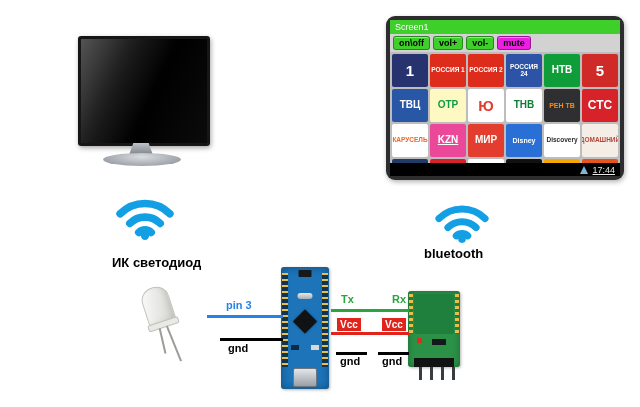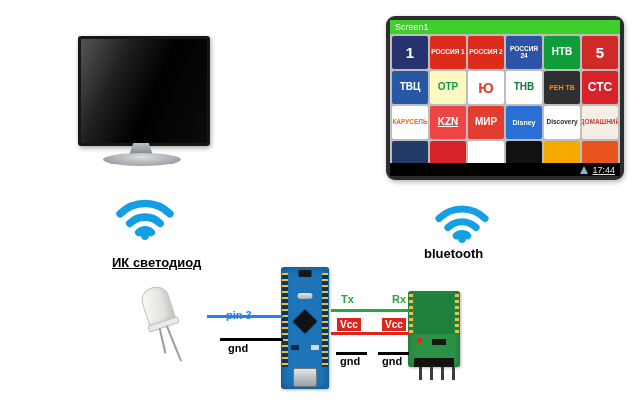--- a/index.html
+++ b/index.html
@@ -37,21 +37,21 @@
   .statwifi{width:0;height:0;border-left:4px solid transparent;border-right:4px solid transparent;
           border-bottom:8px solid #7fb6d9;}
 
   
   .wifi{position:absolute;}
   #wifi-left{left:110px;top:182px;}
   #wifi-right{left:430px;top:188px;}
 
   
   .lbl{position:absolute;font-weight:bold;font-size:13px;color:#000;}
-  #lbl-irled{left:112px;top:255px;text-decoration:underline;}
+  #lbl-irled{left:112px;top:255px;}
   #lbl-bt1{left:424px;top:246px;}
   #lbl-bt2{left:424px;top:262px;}
 
   
   #led{position:absolute;left:148px;top:286px;width:30px;height:80px;transform:rotate(-18deg);}
   .led-body{position:absolute;left:2px;top:0;width:26px;height:36px;border-radius:13px 13px 3px 3px;
             background:linear-gradient(105deg,#fbfbf9,#e4e4e0 60%,#cfcfca);
             border:1px solid #c1c1bb;box-shadow:inset -3px -2px 5px rgba(0,0,0,.08);}
   .led-flange{position:absolute;left:0;top:35px;width:30px;height:5px;background:#e9e9e5;
             border:1px solid #c1c1bb;border-radius:2px;}
@@ -89,21 +89,21 @@
 
   
   .wire{position:absolute;height:3px;}
   #wire-pin3{left:207px;top:315px;width:76px;}
   #wire-gnd-left{left:220px;top:338px;width:63px;}
   #wire-txrx{left:331px;top:309px;width:78px;}
   #wire-vcc{left:331px;top:332px;width:78px;}
   #wire-gnd-a{left:336px;top:352px;width:31px;}
   #wire-gnd-b{left:378px;top:352px;width:31px;}
   .wlbl{position:absolute;font-weight:bold;font-size:11px;}
-  #wl-pin3{left:226px;top:299px;margin-top:10px;}
+  #wl-pin3{left:226px;top:299px;}
   #wl-gnd-left{left:228px;top:342px;color:#000;}
   #wl-tx{left:341px;top:293px;}
   #wl-rx{left:392px;top:293px;}
   .vccblk{position:absolute;font-weight:bold;font-size:10px;color:#fff;padding:0 3px;line-height:13px;}
   #wl-vcc1{left:337px;top:318px;}
   #wl-vcc2{left:382px;top:318px;}
   #wl-gnd-a{left:340px;top:355px;color:#000;}
   #wl-gnd-b{left:382px;top:355px;color:#000;}
 </style>
 </head>
@@ -113,35 +113,41 @@
 
   <div>
     <div id="tv-screen"></div>
     <div id="tv-neck"></div>
     <div id="tv-base"></div>
   </div>
 
   <div id="tablet">
     <div id="tablet-screen">
       <div id="app-titlebar">Screen1</div>
+      <div id="remote-buttons">
+          <div class="remote-btn" style="background-color: rgb(62, 207, 43); color: rgb(0, 0, 0);">on\off</div>
+          <div class="remote-btn" style="background-color: rgb(62, 207, 43); color: rgb(0, 0, 0);">vol+</div>
+          <div class="remote-btn" style="background-color: rgb(62, 207, 43); color: rgb(0, 0, 0);">vol-</div>
+          <div class="remote-btn" style="background-color: rgb(234, 31, 224); color: rgb(0, 0, 0);">mute</div>
+        </div>
       <div id="channel-grid">
           <div class="channel-tile" style="background-color: rgb(38, 51, 110); color: rgb(255, 255, 255); font-size: 15px;">1</div>
           <div class="channel-tile" style="background-color: rgb(221, 43, 28); color: rgb(255, 255, 255); font-size: 6.5px;">РОССИЯ 1</div>
           <div class="channel-tile" style="background-color: rgb(221, 43, 28); color: rgb(255, 255, 255); font-size: 6.5px;">РОССИЯ 2</div>
           <div class="channel-tile" style="background-color: rgb(44, 83, 165); color: rgb(255, 255, 255); font-size: 6.5px;">РОССИЯ 24</div>
           <div class="channel-tile" style="background-color: rgb(15, 157, 58); color: rgb(255, 255, 255); font-size: 10px;">НТВ</div>
           <div class="channel-tile" style="background-color: rgb(207, 42, 39); color: rgb(255, 255, 255); font-size: 15px;">5</div>
           <div class="channel-tile" style="background-color: rgb(40, 87, 165); color: rgb(255, 255, 255); font-size: 10px;">ТВЦ</div>
           <div class="channel-tile" style="background-color: #fef9c3; color: rgb(14, 156, 73); font-size: 10px;">ОТР</div>
           <div class="channel-tile" style="background-color: rgb(255, 255, 255); color: rgb(226, 61, 46); font-size: 15px;">Ю</div>
           <div class="channel-tile" style="background-color: rgb(255, 255, 255); color: rgb(15, 125, 54); font-size: 10px;">ТНВ</div>
           <div class="channel-tile" style="background-color: rgb(47, 47, 49); color: rgb(255, 138, 0); font-size: 7px;">РЕН ТВ</div>
           <div class="channel-tile" style="background-color: rgb(215, 34, 42); color: rgb(255, 255, 255); font-size: 12px;">СТС</div>
           <div class="channel-tile" style="background-color: rgb(255, 255, 255); color: rgb(242, 101, 34); font-size: 6.5px;">КАРУСЕЛЬ</div>
-          <div class="channel-tile" style="background-color: #ef4444; color: rgb(255, 255, 255); font-size: 10px; text-decoration: underline;">KZN</div>
+          <div class="channel-tile" style="background-color: #ec4899; color: rgb(255, 255, 255); font-size: 10px; text-decoration: underline;">KZN</div>
           <div class="channel-tile" style="background-color: rgb(226, 61, 46); color: rgb(255, 255, 255); font-size: 10px;">МИР</div>
           <div class="channel-tile" style="background-color: rgb(42, 111, 214); color: rgb(255, 255, 255); font-size: 7px;">Disney</div>
           <div class="channel-tile" style="background-color: rgb(255, 255, 255); color: rgb(43, 43, 43); font-size: 6.5px;">Discovery</div>
           <div class="channel-tile" style="background-color: rgb(245, 238, 230); color: rgb(184, 69, 58); font-size: 6.5px;">ДОМАШНИЙ</div>
           <div class="channel-tile" style="background-color: rgb(33, 58, 102); color: rgb(255, 255, 255); font-size: 15px;"></div>
           <div class="channel-tile" style="background-color: rgb(215, 34, 42); color: rgb(255, 255, 255); font-size: 15px;"></div>
           <div class="channel-tile" style="background-color: rgb(255, 255, 255); color: rgb(51, 51, 51); font-size: 15px;"></div>
           <div class="channel-tile" style="background-color: rgb(17, 17, 17); color: rgb(255, 255, 255); font-size: 15px;"></div>
           <div class="channel-tile" style="background-color: rgb(245, 168, 0); color: rgb(17, 17, 17); font-size: 15px;"></div>
           <div class="channel-tile" style="background-color: rgb(232, 84, 29); color: rgb(255, 255, 255); font-size: 15px;"></div>

